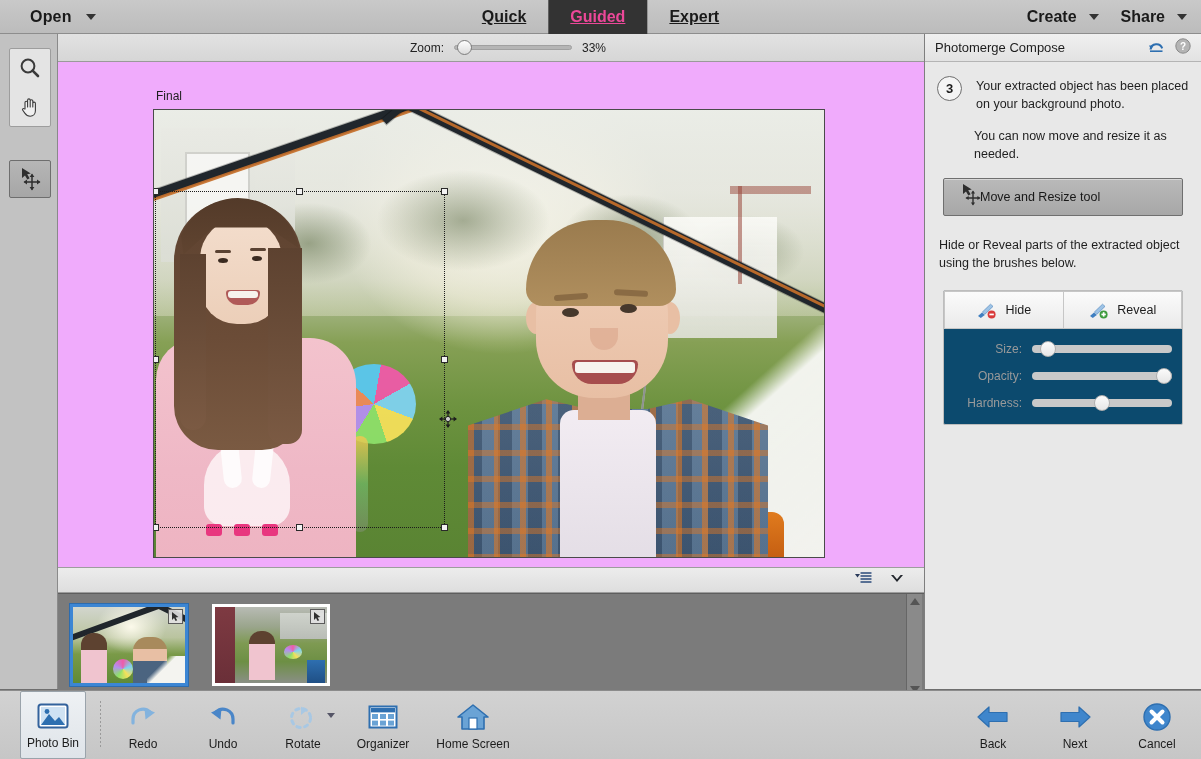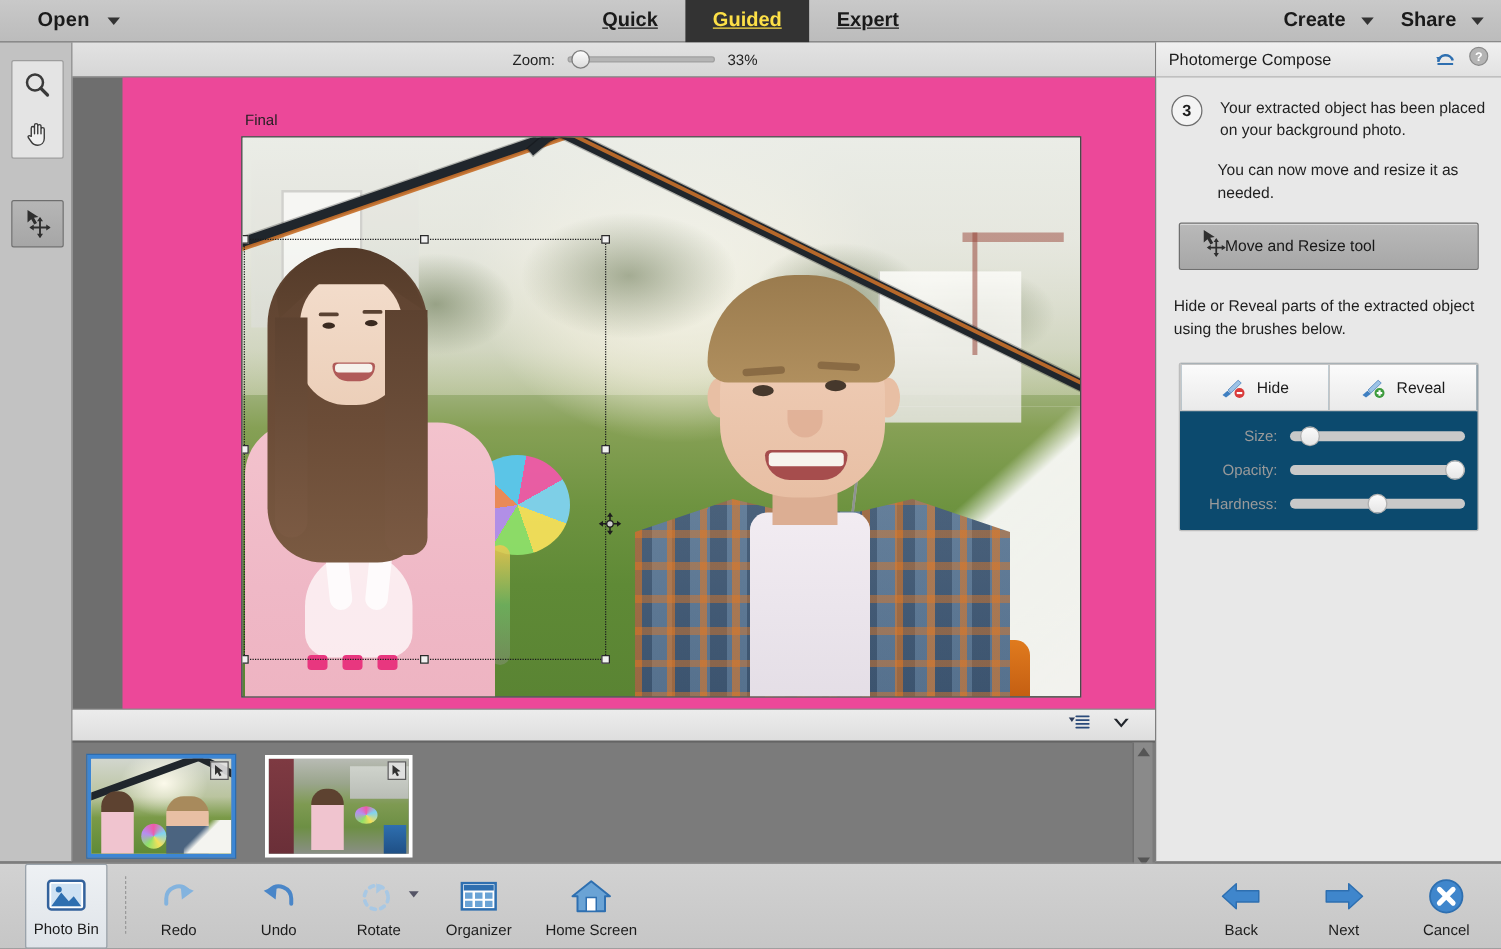--- a/index.html
+++ b/index.html
@@ -29,21 +29,21 @@
     border-right: 5px solid transparent; border-top: 6px solid #333;
   }
   .mode-tabs {
     position: absolute; left: 50%; top: 0; transform: translateX(-50%);
     height: 34px; display: flex; align-items: stretch;
   }
   .mode-tab {
     display: flex; align-items: center; padding: 0 22px;
     font-size: 16px; font-weight: bold; color: #1a1a1a; cursor: pointer; text-decoration: underline;
   }
-  .mode-tab.active { background: #333333; color: #fde047; }
+  .mode-tab.active { background: #333333; color: #ec4899; }
   .topbar-right {
     position: absolute; right: 14px; top: 0; height: 34px;
     display: flex; align-items: center; gap: 22px;
   }
   .tbr-item { display: flex; align-items: center; gap: 12px; cursor: default; }
   .tbr-item .lbl { font-size: 16px; font-weight: bold; color: #1a1a1a; }
 
   
   .left-tools {
     position: absolute; left: 0; top: 34px; width: 58px; height: 655px;
@@ -79,21 +79,21 @@
   }
   .zoom-thumb {
     position: absolute; top: -6px; left: 2px; width: 15px; height: 15px;
     border-radius: 50%; background: linear-gradient(to bottom,#fdfdfd,#dcdcdc);
     border: 1px solid #7d7d7d; cursor: pointer;
   }
   .zoom-pct { font-size: 12px; color: #222; min-width: 30px; }
 
   .canvas-stage {
     position: absolute; left: 58px; top: 62px; width: 866px; height: 505px;
-    background: #ec4899; overflow: hidden; margin-left: 40px;
+    background: #f0abfc; overflow: hidden;
   }
   .doc-label {
     position: absolute; left: 98px; top: 27px;
     font-size: 12px; color: #1f1f1f;
   }
   .photo-frame {
     position: absolute; left: 95px; top: 47px; width: 672px; height: 449px;
     border: 1px solid #4a4a4a; background: #8f8f8f; overflow: hidden;
   }
   

